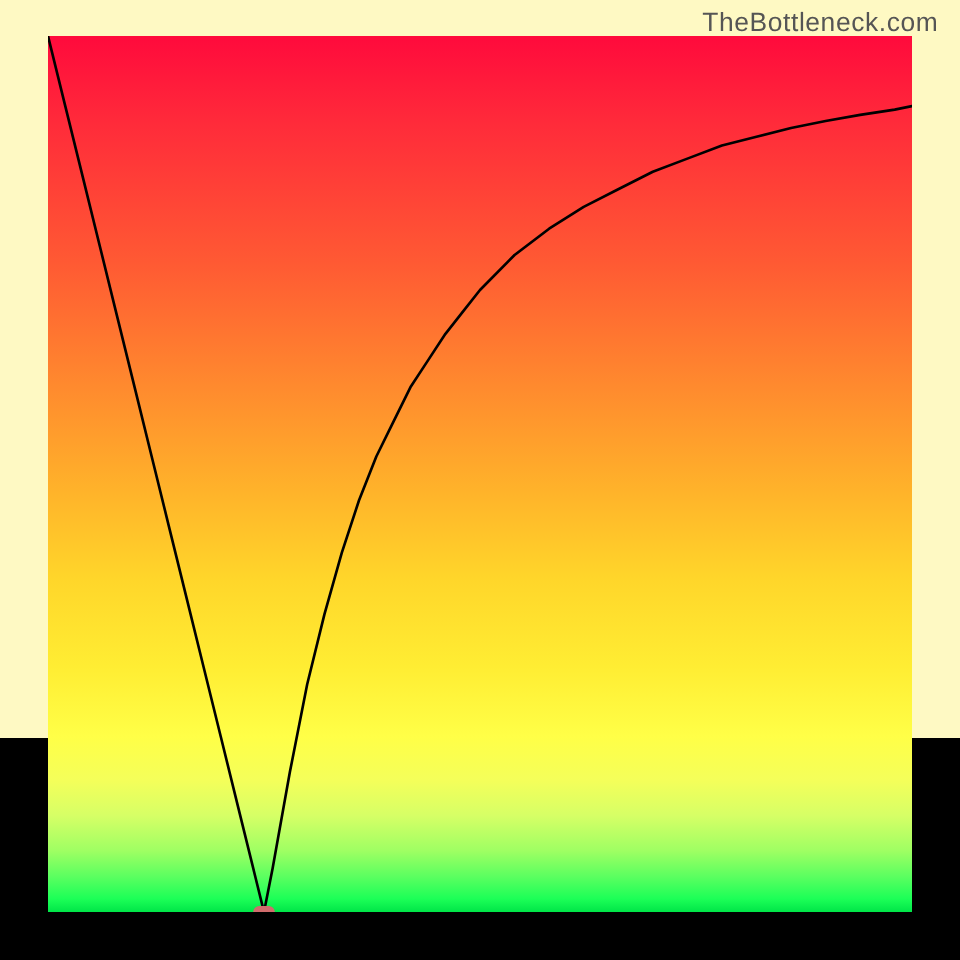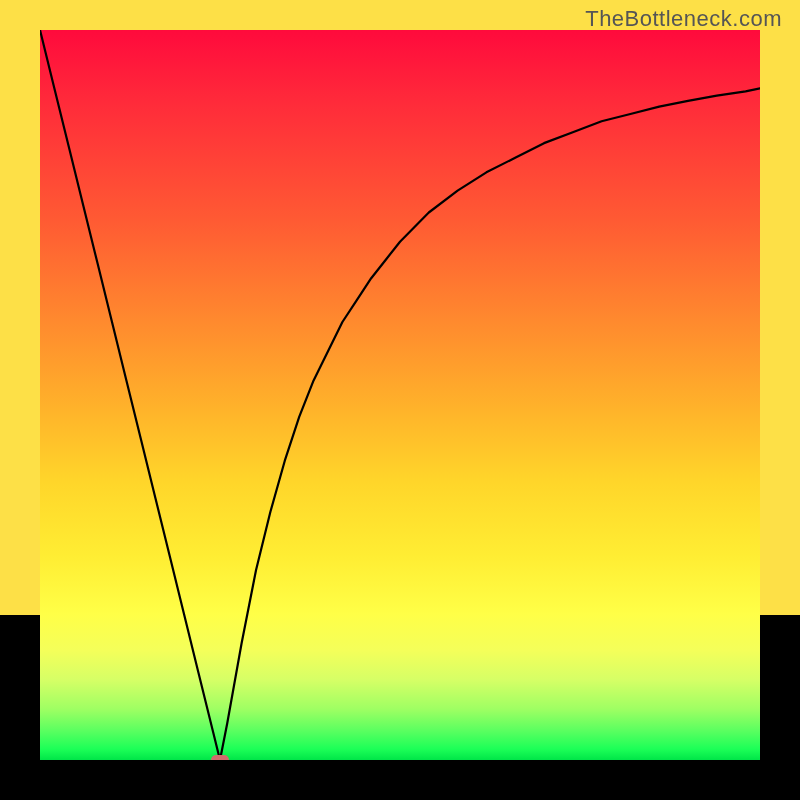--- a/index.html
+++ b/index.html
@@ -8,21 +8,21 @@
     width: 800px;
     height: 800px;
     background: #000;
     font-family: Arial, Helvetica, sans-serif;
     overflow: hidden;
   }
   .frame {
     position: relative;
     width: 800px;
     height: 615px;
-    background: #fde047;
+    background: #fef9c3;
   }
   .watermark {
     position: absolute;
     top: 6px;
     right: 18px;
     color: #555;
     font-size: 22px;
     letter-spacing: 0.5px;
     z-index: 10;
   }

